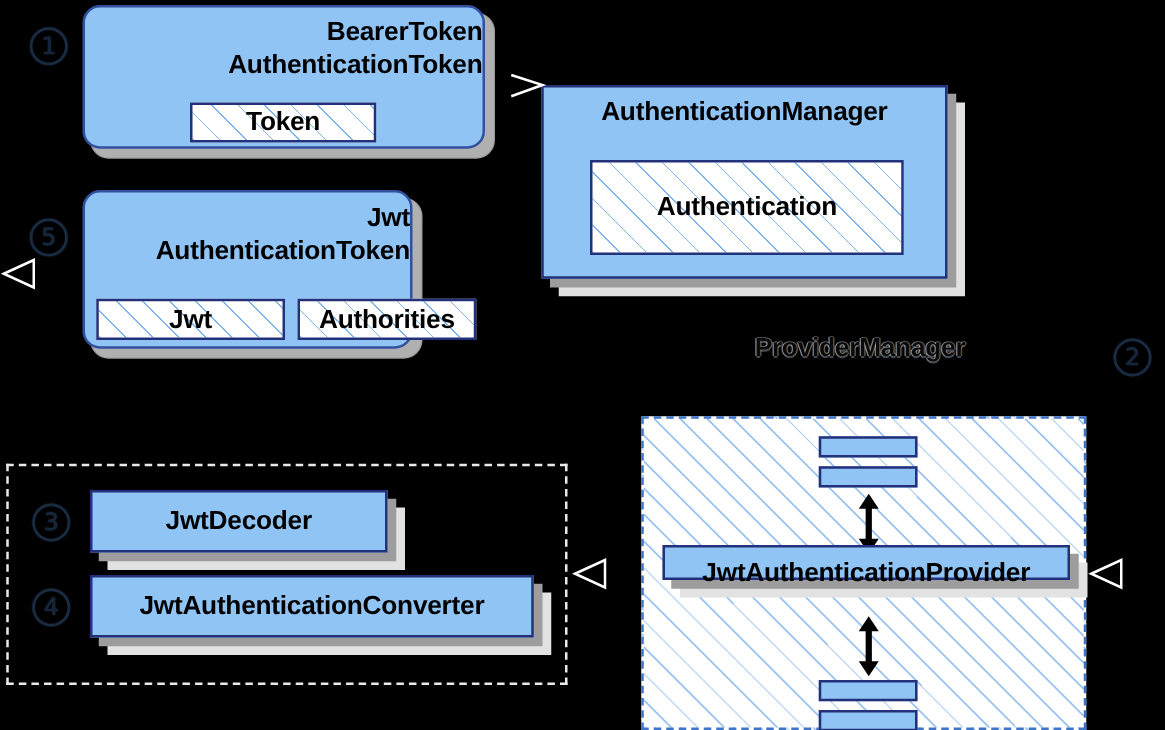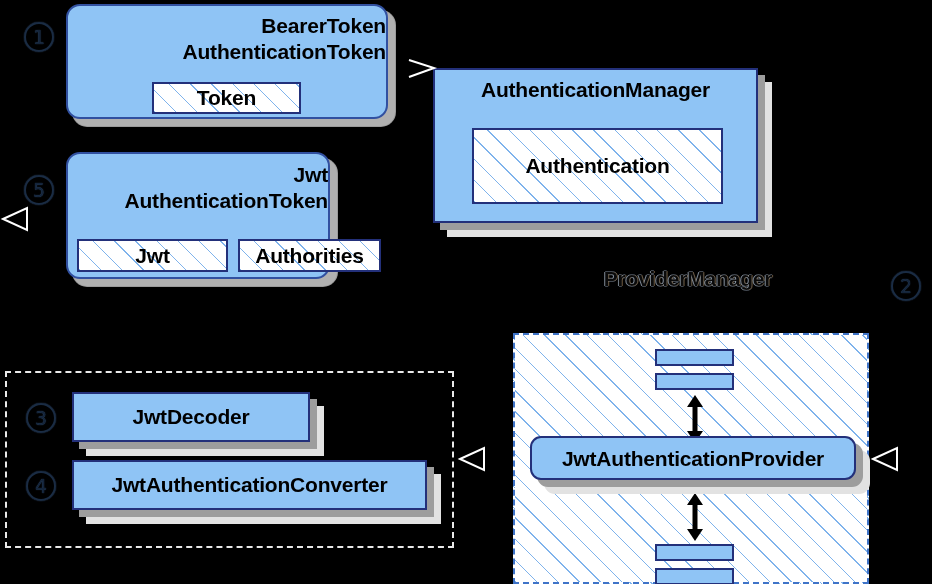--- a/index.html
+++ b/index.html
@@ -200,22 +200,22 @@
     <svg class="arrow-svg" style="left:169px; top:158px;" width="22" height="48">
       <line x1="11" y1="8" x2="11" y2="40" stroke="#000" stroke-width="5"></line>
       <polygon points="11,0 3,12 19,12" fill="#000"></polygon>
       <polygon points="11,48 3,36 19,36" fill="#000"></polygon>
     </svg>
 
     <div class="mini-bar" style="left:140px; top:209px; width:79px; height:17px;"></div>
     <div class="mini-bar" style="left:140px; top:233px; width:79px; height:17px;"></div>
   </div>
 
-  <div class="card-sq" style="left:530px; top:436px; width:326px; height:44px;
-              box-shadow: 7px 7px 0 0 #9d9d9d, 14px 14px 0 0 #e2e2e2; border-radius: 11px;">
+  <div class="card-sq" style="left:530px; top:436px; width:326px; height:28px;
+              box-shadow: 7px 7px 0 0 #9d9d9d, 14px 14px 0 0 #e2e2e2;">
     <div class="title" style="margin-top:9px;">JwtAuthenticationProvider</div>
   </div>
 
   <div class="dashed-box" style="left:5px; top:371px; width:449px; height:177px;"></div>
 
   <div class="card-sq" style="left:72px; top:460px; width:355px; height:50px;">
     <div class="title" style="margin-top:11px;">JwtAuthenticationConverter</div>
   </div>
 
   <div class="card-sq" style="left:72px; top:392px; width:238px; height:50px;">

